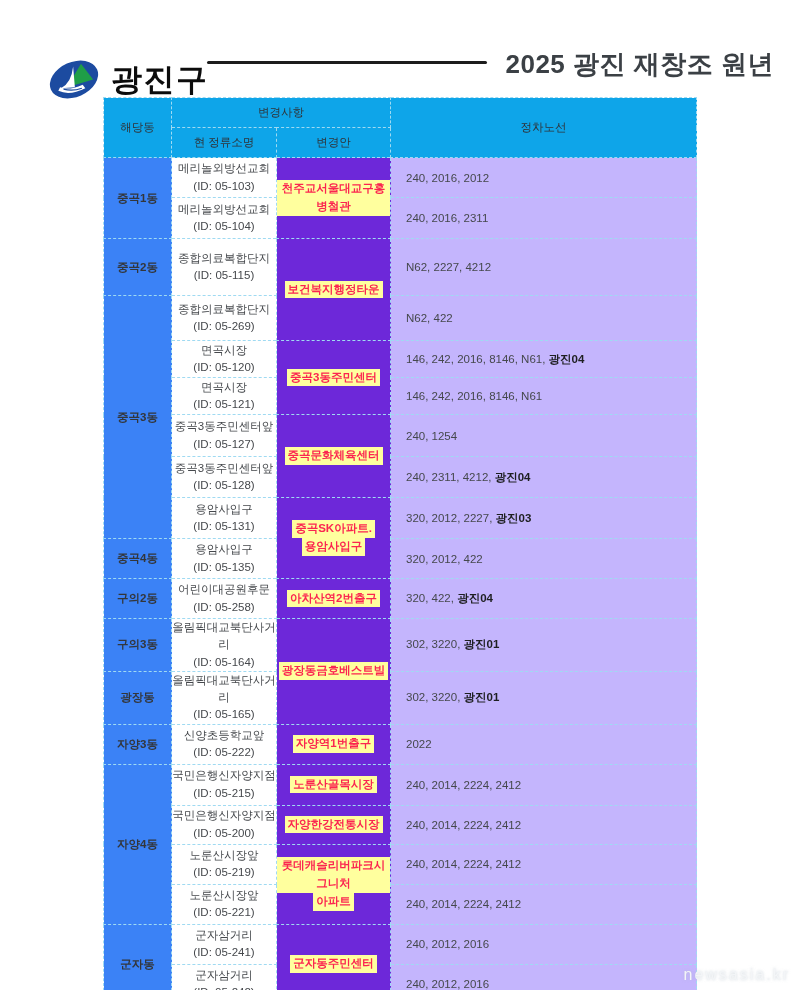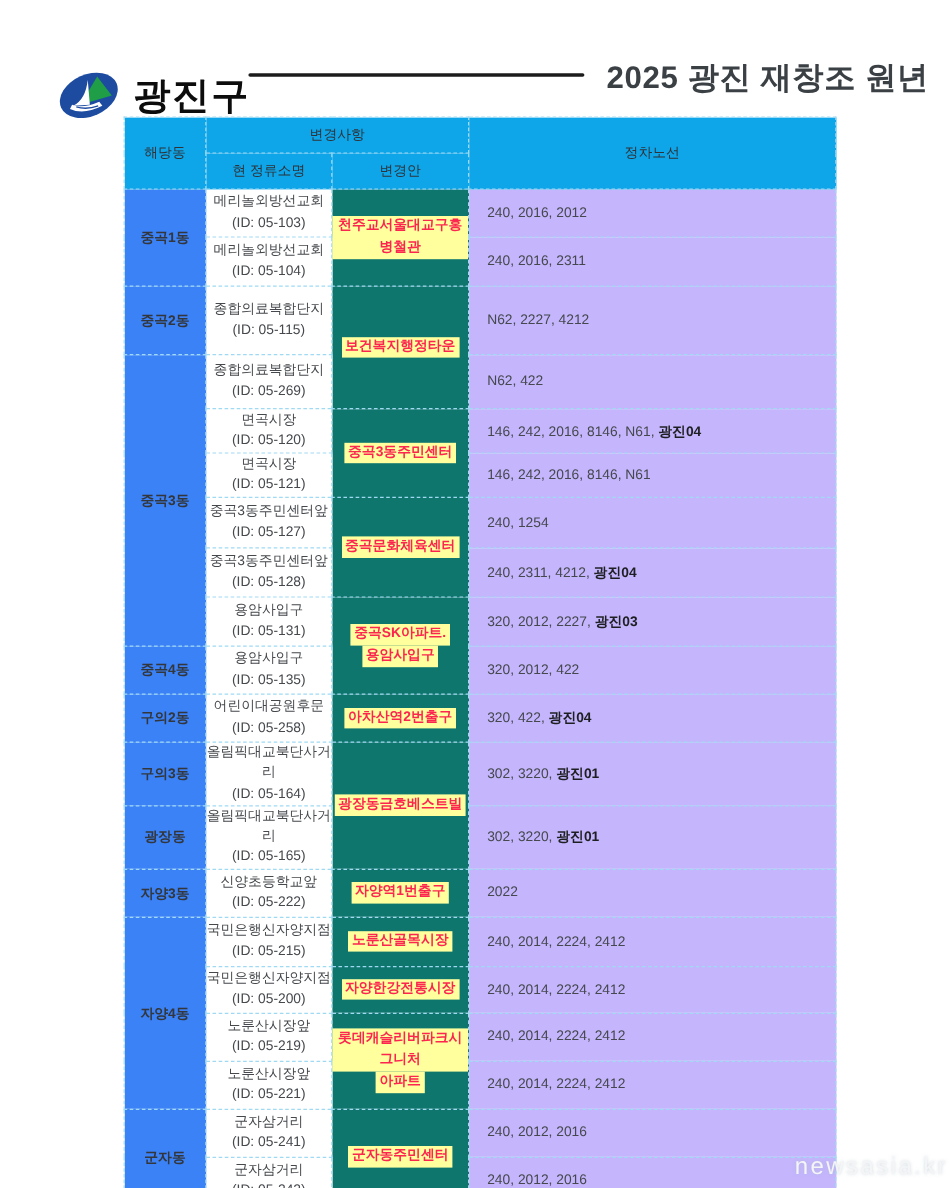--- a/index.html
+++ b/index.html
@@ -36,37 +36,37 @@
     border:1px dashed #9fdaf2;
     font-size:11.5px;
     vertical-align:middle;
   }
   table.rename thead th {
     background:#0ea5e9; color:#2f3338; font-weight:normal;
     height:30px; text-align:center;
   }
   td.dong  { text-align:center; font-weight:bold; color:#33363a; background:#3b82f6; }
   td.stop  { text-align:center; color:#45484c; line-height:1.5; background:#fff; }
-  td.proposal { text-align:center; background:#0f766e; }
+  td.proposal { text-align:center; background:#6d28d9; }
   td.proposal .hl {
     display:inline-block; background:#ffff9e; color:#fb2550;
     font-weight:bold; padding:0 3px; line-height:1.55;
   }
   td.routes { text-align:left; padding-left:15px; color:#45484c; background:#c4b5fd; }
   td.routes b { color:#1e1f21; }
   
   .watermark {
     position:absolute; right:2px; bottom:6px; pointer-events:none; text-align:left;
   }
   .wm-line1 {
     font-size:46px; font-weight:bold; color:#fdfdfd; letter-spacing:1px;
     text-shadow:0 0 4px rgba(176,188,198,.65), 1px 2px 3px rgba(176,188,198,.45);
   }
   .wm-line2 {
-    font-size:20px; color:#f3f5f7; letter-spacing:2px; margin-top:-8px; margin-left:10px;
+    font-size:16px; color:#f3f5f7; letter-spacing:2px; margin-top:-8px; margin-left:10px;
     text-shadow:0 0 3px rgba(176,188,198,.6);
   }
 </style>
 </head>
 <body>
 
 <div class="brand">
   <svg class="brand-logo" viewBox="0 0 64 54" aria-hidden="true">
     <g transform="rotate(-24 32 27)">
       <ellipse cx="32" cy="27" rx="29" ry="20" fill="#1c4ba0"></ellipse>

